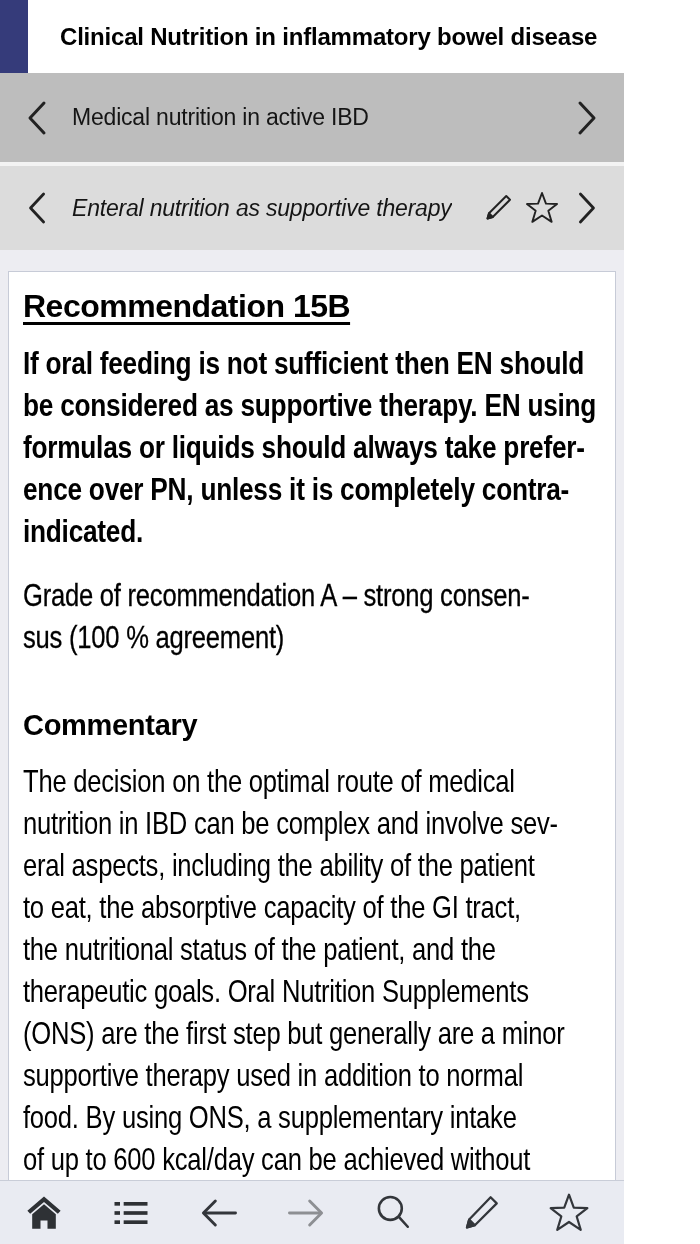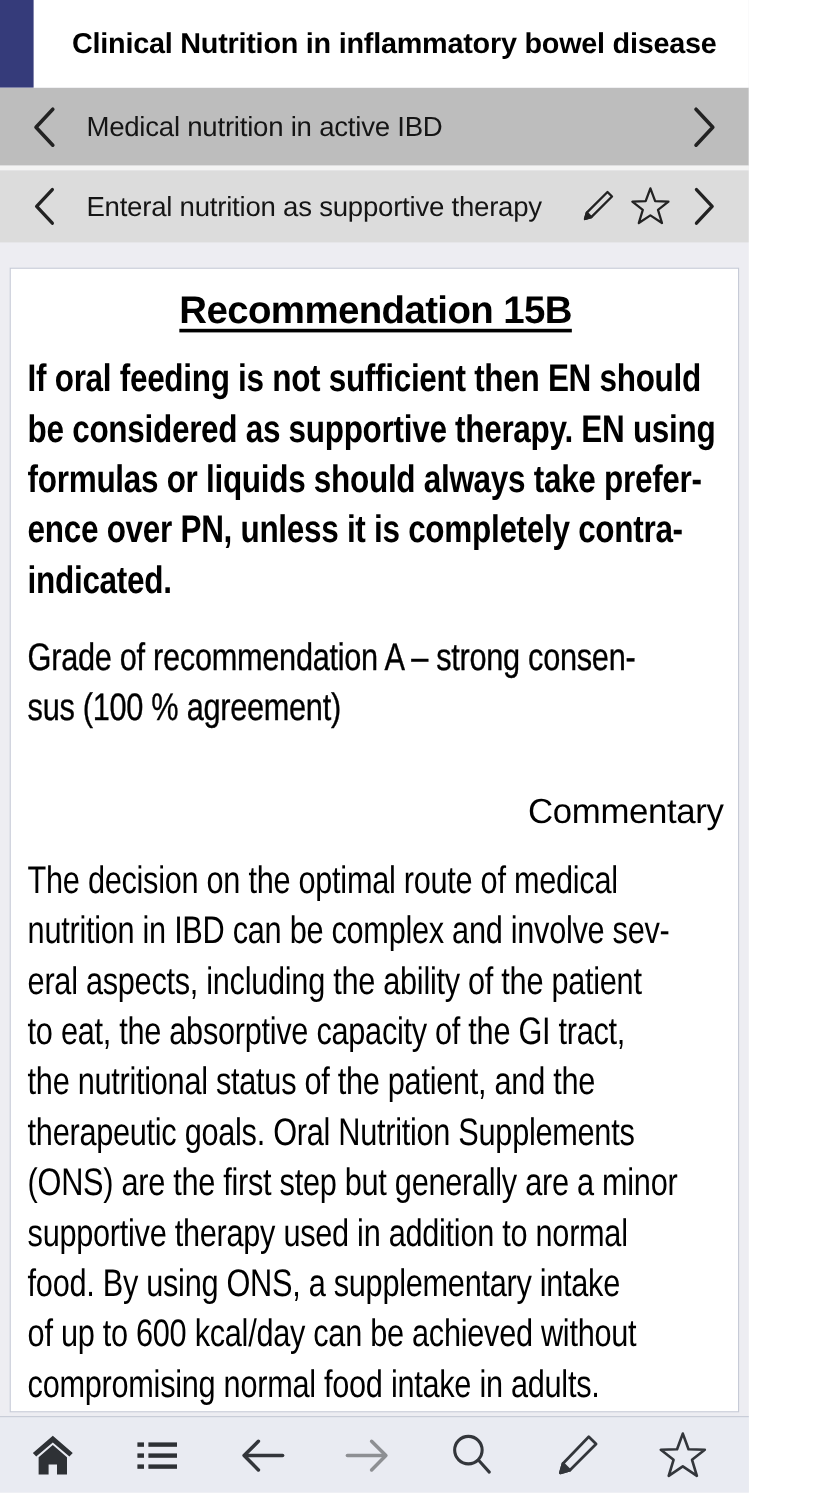--- a/index.html
+++ b/index.html
@@ -22,25 +22,25 @@
     width:28px;height:73px;background:#353b7a;
   }
   .app-title{
     margin:0 0 0 60px;
     font-size:24px;font-weight:700;color:#000;
     letter-spacing:-0.2px;
   }
   
   .navbar{
     display:flex;align-items:center;
-    padding:0 16px;
+    padding:12px 16px;
   }
   .navbar.primary{height:65px;background:#bdbdbd;}
   .nav-gap{height:4px;background:#f3f3f3;}
-  .navbar.secondary{height:60px;background:#dcdcdc;}
+  .navbar.secondary{height:60px;background:#dcdcdc;font-style:italic;}
   .nav-label{
     font-size:23px;color:#151515;
     margin-left:12px;letter-spacing:-0.2px;
     flex:0 1 auto;white-space:nowrap;overflow:hidden;
   }
   .nav-spacer{flex:1;}
   .nav-btn{
     background:none;border:none;padding:0;margin:0;
     display:flex;align-items:center;justify-content:center;
     width:44px;height:48px;cursor:pointer;
@@ -54,42 +54,40 @@
     border:1px solid #c7cbd7;
     padding:12px 12px 0 14px;
     overflow:hidden;
   }
   .rec-heading{
     margin:0;font-size:32px;line-height:44px;font-weight:700;
     text-decoration:underline;
     text-decoration-thickness:3px;
     text-underline-offset:5px;
     letter-spacing:-0.5px;
-    text-align:center;
   }
   .txt{
     white-space:pre;
     transform-origin:0 0;
     letter-spacing:-0.3px;
   }
   .p-rec{
     margin:14px 0 0;
     font-size:32px;line-height:42px;font-weight:700;
     transform:scaleX(0.82);width:122%;
   }
   .p-grade{
     margin:22px 0 0;
     font-size:32px;line-height:42px;font-weight:500;
     -webkit-text-stroke:0.3px #000;
     transform:scaleX(0.80);width:125%;
   }
   .commentary-heading{
-    margin:46px 0 0;font-size:29px;line-height:42px;font-weight:400;
+    margin:46px 0 0;font-size:29px;line-height:42px;font-weight:700;
     letter-spacing:-0.3px;
-    text-align:right;
   }
   .p-body{
     margin:14px 0 0;
     font-size:32px;line-height:42px;font-weight:400;
     transform:scaleX(0.80);width:125%;
   }
   
   .toolbar{
     position:absolute;left:0;bottom:0;
     width:700px;height:64px;

